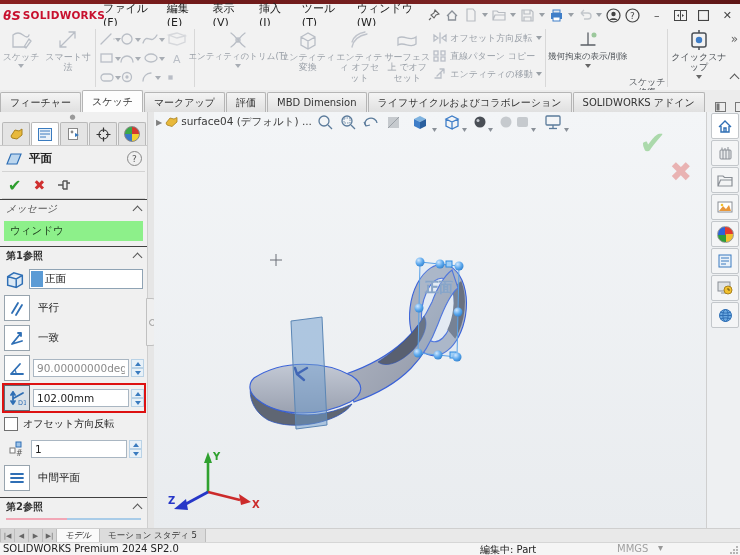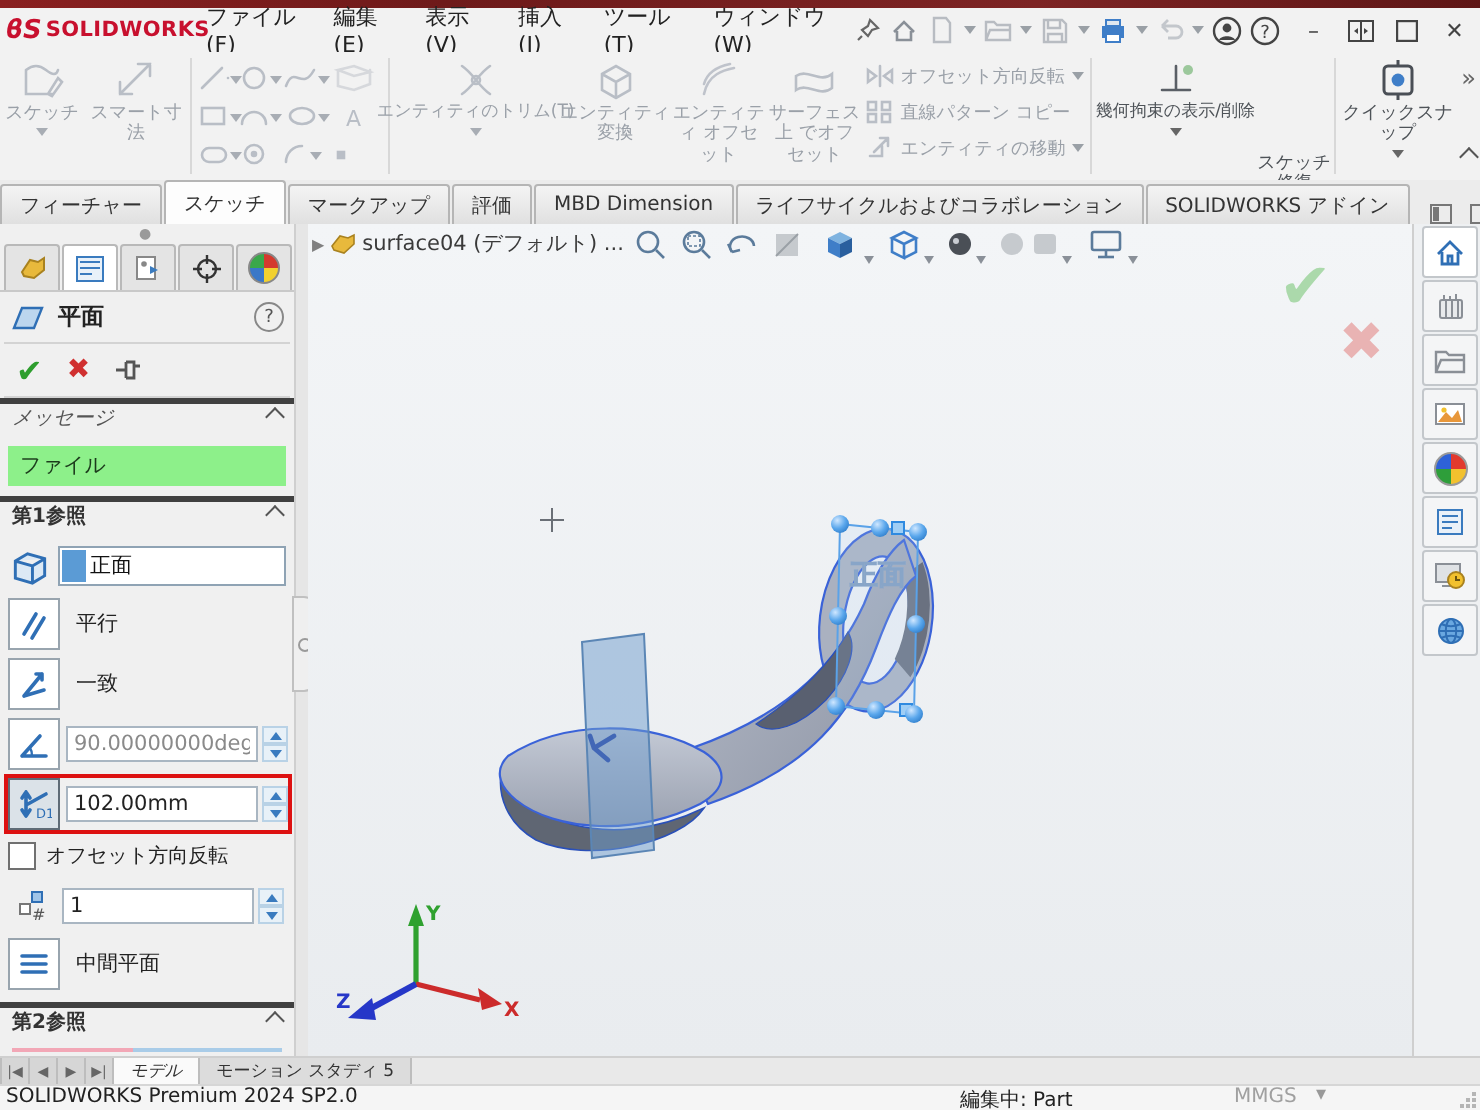--- a/index.html
+++ b/index.html
@@ -48,21 +48,21 @@
   .pmtab{width:27px;height:22px;border:1px solid #b9b9b9;border-bottom:none;background:#e4e4e4;display:flex;align-items:center;justify-content:center;border-radius:2px 2px 0 0;margin-right:1px;}
   .pmtab.active{background:#fff;}
   #pm-title{display:flex;align-items:center;height:25px;padding:0 5px;}
   #pm-title .t{font-weight:bold;font-size:11.5px;margin-left:6px;}
   #pm-help{margin-left:auto;width:13px;height:13px;border:1px solid #888;border-radius:50%;font-size:9px;color:#555;display:flex;align-items:center;justify-content:center;}
   .pm-div{height:1px;background:#d3d3d3;margin:0 2px;}
   #pm-actions{display:flex;align-items:center;height:26px;padding-left:8px;}
   #pm-ok{color:#2e9e2e;font-size:16px;font-weight:bold;}
   #pm-cancel{color:#d03030;font-size:14px;font-weight:bold;margin-left:12px;}
   #pm-pin{margin-left:12px;}
-  .pm-sect{display:flex;align-items:flex-start;height:18px;padding:0 6px;font-weight:bold;font-size:10px;color:#333;border-top:3px solid #404040;}
+  .pm-sect{display:flex;align-items:center;height:18px;padding:0 6px;font-weight:bold;font-size:10px;color:#333;border-top:1px solid #404040;}
   .chev{width:6px;height:6px;border-right:1.4px solid #555;border-bottom:1.4px solid #555;transform:rotate(-135deg);margin-left:auto;margin-top:3px;}
   #pm-msg{margin:3px 4px 5px 4px;background:#8df08a;height:20px;display:flex;align-items:center;padding-left:6px;font-size:10.5px;color:#1c3b1c;}
   .pm-row{display:flex;align-items:center;padding:2px 0 2px 4px;min-height:24px;}
   .icbtn{width:24px;height:24px;border:1px solid #98a4ae;background:#fff;display:flex;align-items:center;justify-content:center;flex:none;}
   .icbtn.noborder{border:none;background:transparent;}
   .icbtn.pressed{background:#dbe2e8;border-color:#5f6b76;}
   .pm-lbl{margin-left:8px;font-size:10.5px;color:#222;}
   .pm-field{height:18px;border:1px solid #8fa3b4;background:#fff;display:flex;align-items:center;font-size:10.5px;color:#111;}
   .pm-input{height:18px;border:1px solid #a9b6c2;background:#fff;font-family:inherit;font-size:10.5px;color:#222;padding:0 3px;box-sizing:border-box;}
   .pm-input.dim{color:#8a8a8a;}
@@ -419,21 +419,21 @@
               <path d="M1,6 H6 M6,2 V10 M6,2 L10,2 L10,10 L6,10 M10,4 H13" stroke="#555" fill="none" stroke-width="1.4"></path>
             </svg>
         </span>
       </div>
       <div class="pm-div"></div>
 
       <div class="pm-sect" style="font-weight:normal;font-style:italic;color:#555;">
         <span>メッセージ</span>
         <span class="chev"></span>
       </div>
-      <div id="pm-msg">ファイル</div>
+      <div id="pm-msg">ウィンドウ</div>
 
       <div class="pm-sect">
         <span>第1参照</span>
         <span class="chev"></span>
       </div>
 
       <div class="pm-row">
         <svg width="22" height="20" viewBox="0 0 18 16">
             <path d="M3,6 L8,3 L15,5 L15,12 L10,15 L3,13 Z M3,6 L10,8 L15,5 M10,8 V15" fill="#dce9f5" stroke="#2f6fb5" stroke-width="1.2"></path>
           </svg>

